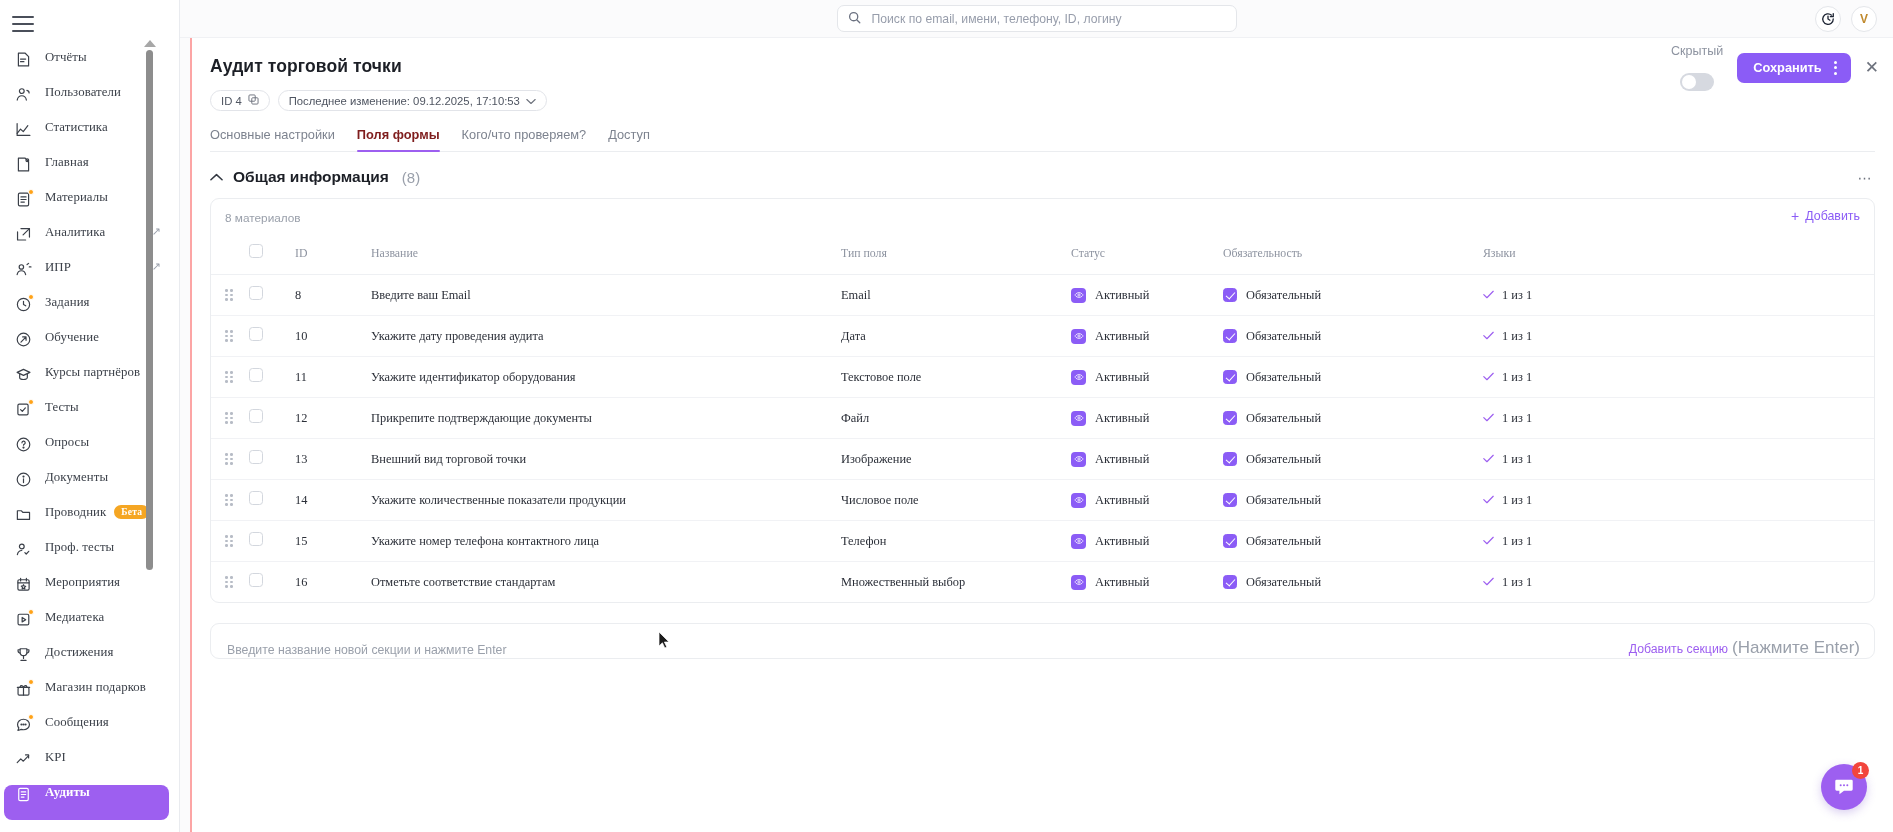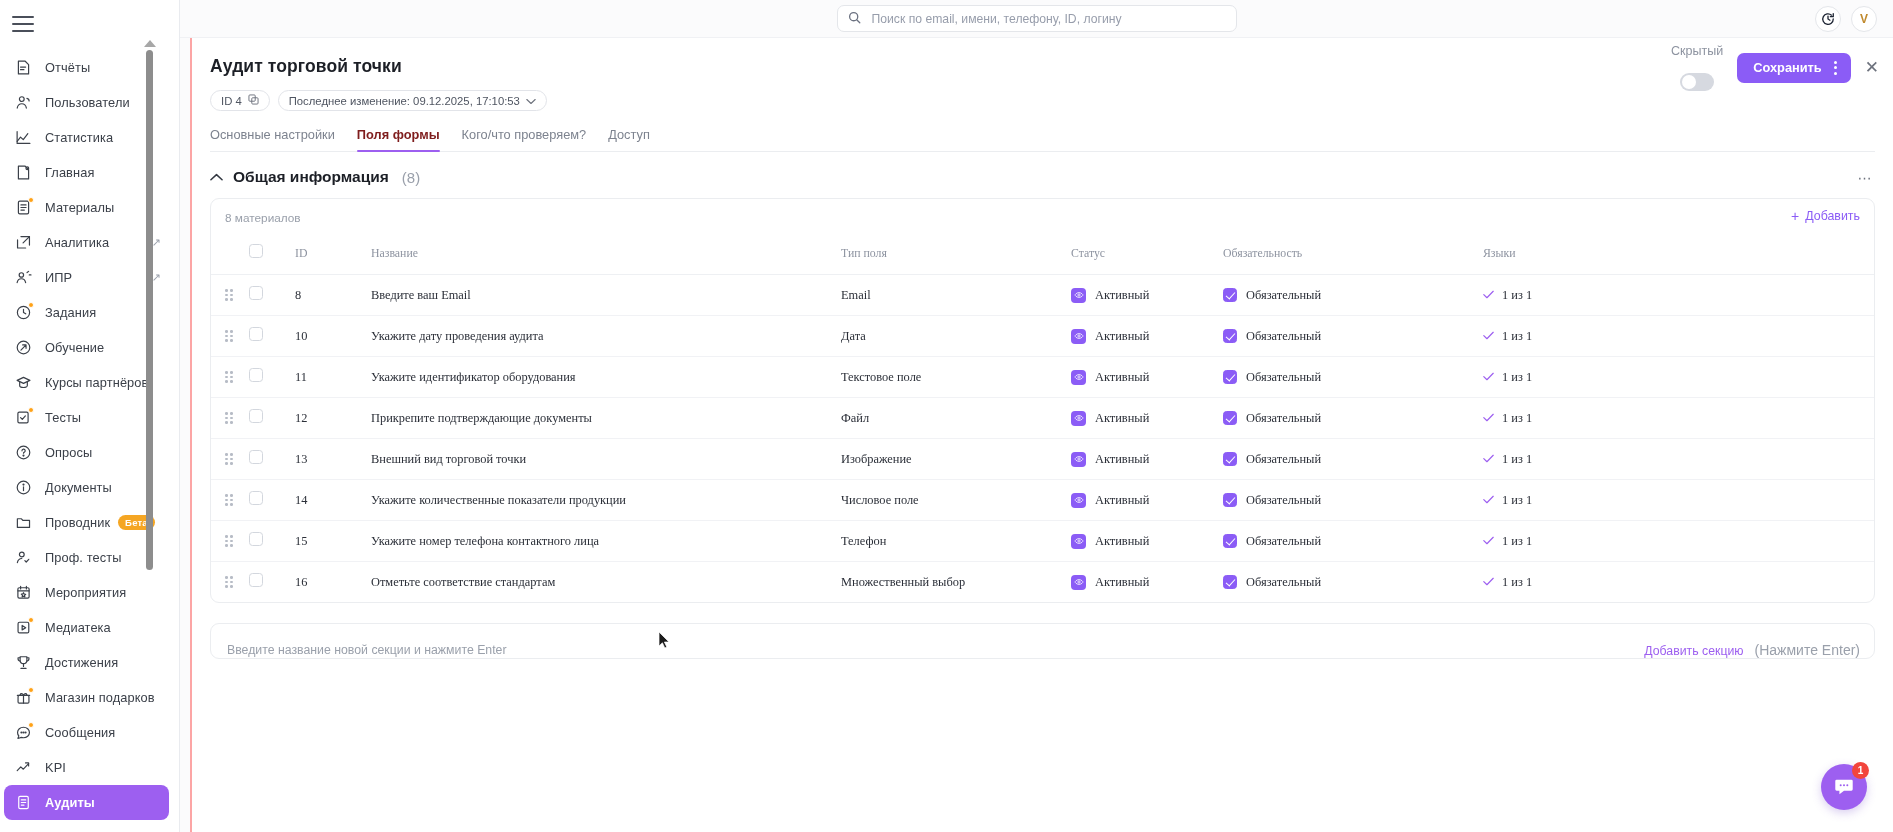--- a/index.html
+++ b/index.html
@@ -25,28 +25,29 @@
   .burger {
     width: 22px; height: 16px;
     margin: 16px 0 10px 12px;
     display: flex; flex-direction: column; justify-content: space-between;
     cursor: pointer;
   }
   .burger i { display: block; height: 2px; background: #4a4f5a; border-radius: 1px; }
 
   .nav { padding: 8px 0 0 0; }
   .nav-item {
-    display: flex; align-items: center;
+    display: flex; align-items: flex-start;
     height: 35px;
     margin: 0 10px 0 4px;
     padding: 0 8px 0 10px;
     border-radius: 8px;
     cursor: pointer;
     position: relative;
     white-space: nowrap;
+    font-family: Liberation Serif, serif;
   }
   .nav-item .ic {
     width: 19px; height: 19px; flex: 0 0 19px;
     margin-right: 12px;
     display: inline-flex; align-items: center; justify-content: center;
     position: relative;
   }
   .nav-item .ic svg { display: block; }
   .nav-item .lbl { font-size: 12.8px; color: #3b4049; letter-spacing: .1px; }
   .nav-item.active { background: #9D5FF0; }
@@ -265,21 +266,21 @@
   .new-section input {
     border: 0; outline: 0; font-size: 12.3px; color: #3b4049;
     font-family: "Liberation Sans", sans-serif; width: 60%;
     background: transparent;
   }
   .new-section input::placeholder { color: #9aa0ab; }
   .ns-right {
     position: absolute; right: 14px; display: flex; align-items: baseline; gap: 4px;
   }
   .ns-link { color: #9D5FF0; font-size: 12.3px; cursor: pointer; }
-  .ns-hint { color: #9aa0ab; font-size: 14px; margin-left: 7px; }
+  .ns-hint { color: #9aa0ab; font-size: 17px; }
 
   
   .fab {
     position: absolute; right: 26px; bottom: 22px;
     width: 46px; height: 46px; border-radius: 50%;
     background: #9D5FF0; box-shadow: 0 3px 10px rgba(120,80,200,.28);
     display: flex; align-items: center; justify-content: center;
     cursor: pointer;
   }
   .fab-badge {

